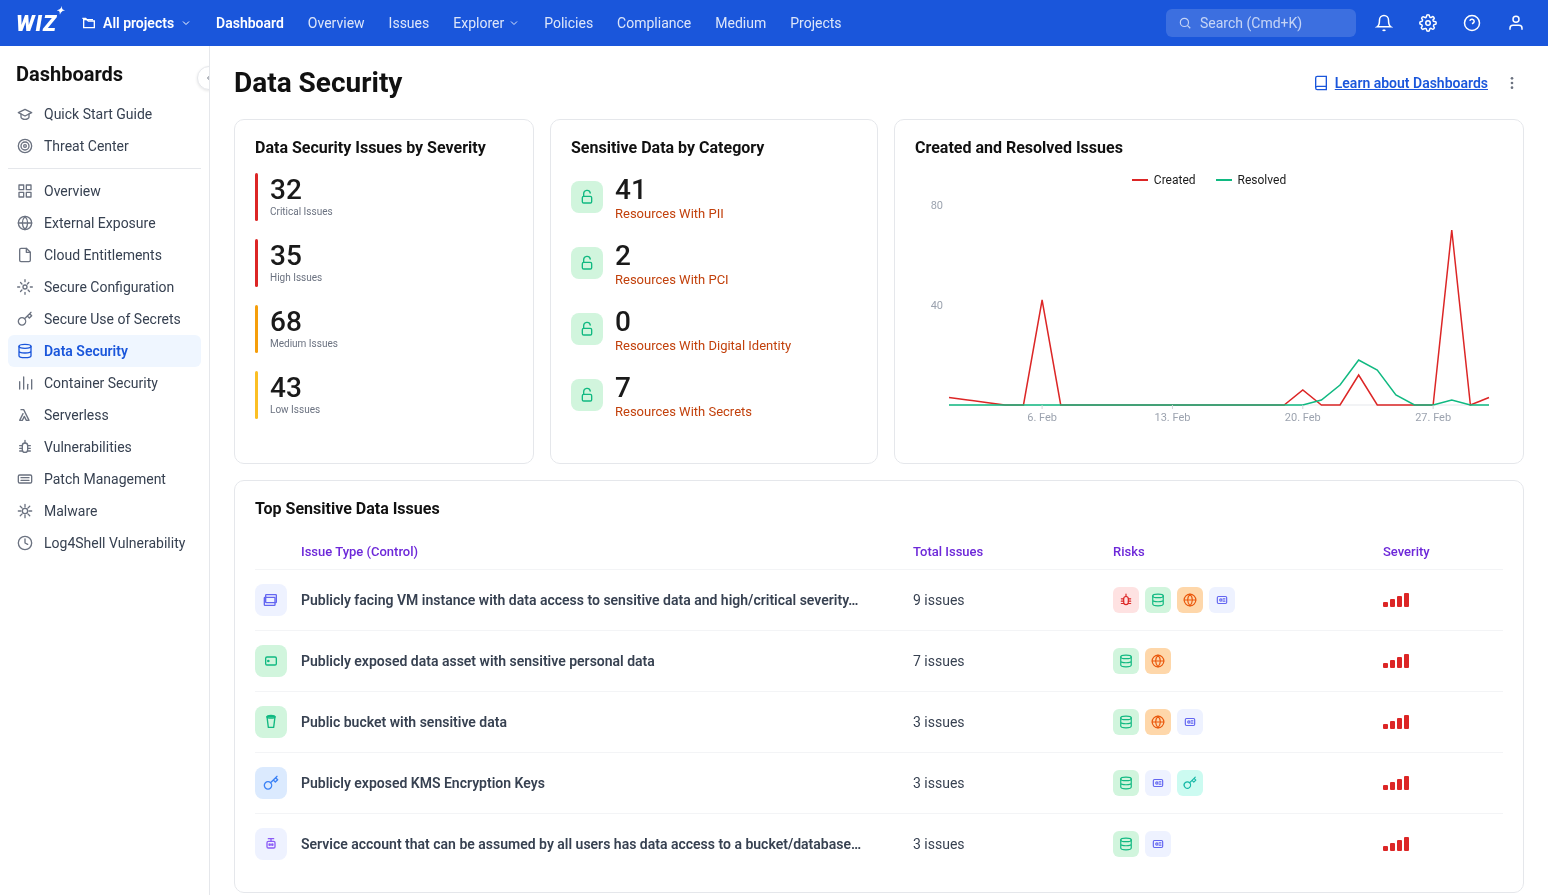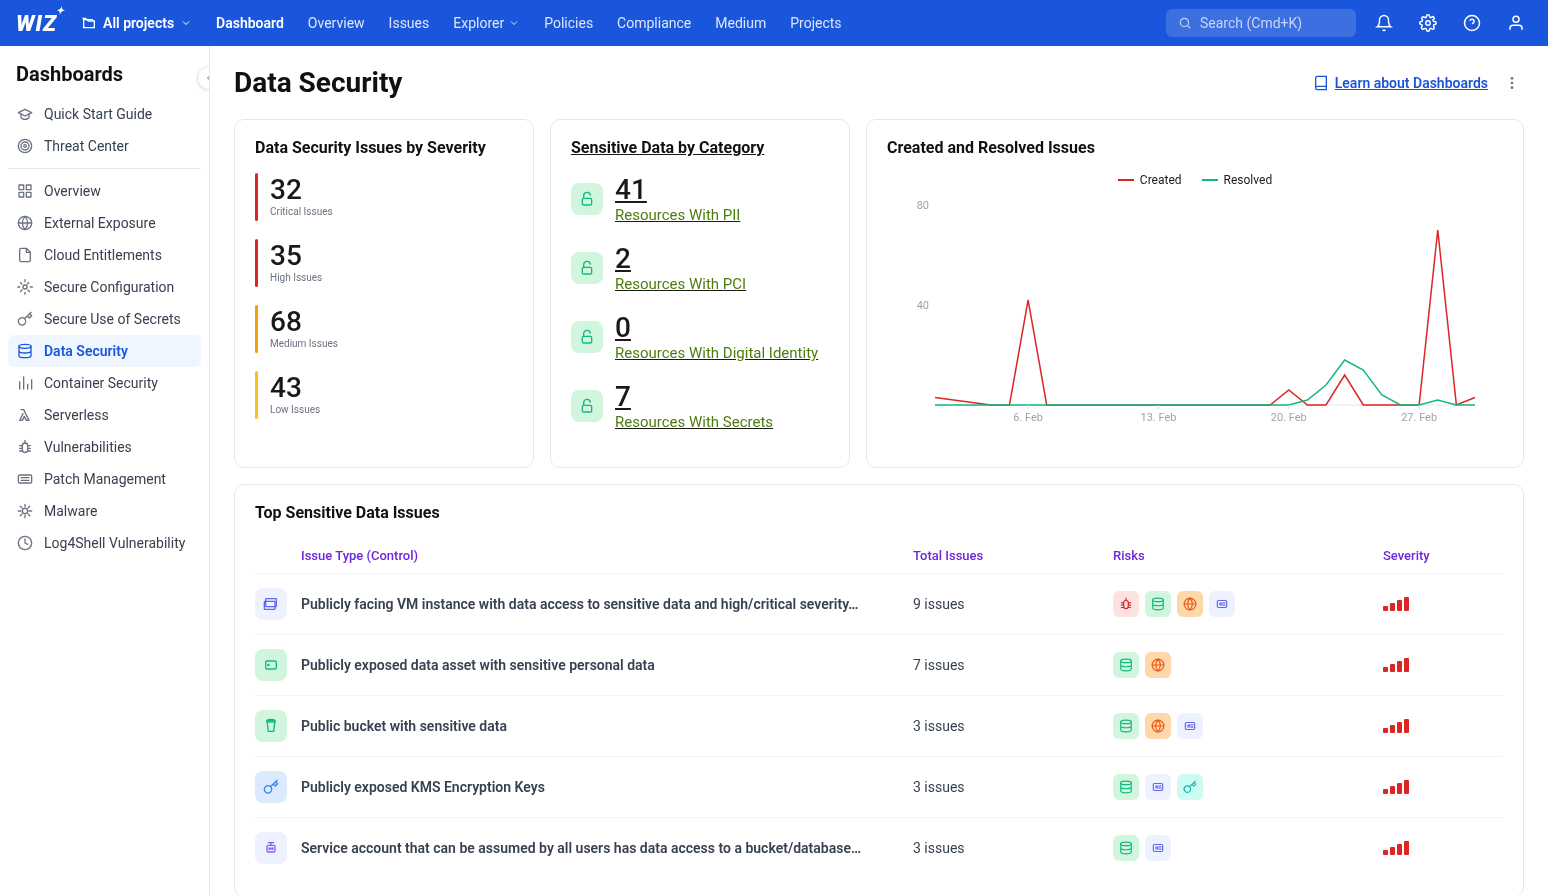--- a/index.html
+++ b/index.html
@@ -178,21 +178,21 @@
       border-radius: 10px;
       padding: 18px 20px;
     }
     .card-title {
       font-size: 16px;
       font-weight: 700;
       margin-bottom: 16px;
       color: #111;
     }
     .card-sev { width: 300px; }
-    .card-cat { width: 300px; text-decoration: underline; }
+    .card-cat { width: 328px; }
     .card-chart { flex: 1; }
     .sev-item {
       display: flex;
       align-items: flex-start;
       gap: 12px;
       margin-bottom: 18px;
     }
     .sev-bar {
       width: 3px;
       height: 48px;
@@ -224,22 +224,22 @@
       display: flex;
       align-items: center;
       justify-content: center;
       color: #10b981;
     }
     .cat-num {
       font-size: 28px;
       font-weight: 500;
     }
     .cat-label {
-      font-size: 15px;
-      color: #4d7c0f;
+      font-size: 13px;
+      color: #c2410c;
     }
     .chart-container {
       position: relative;
       height: 250px;
     }
     .chart-legend {
       display: flex;
       justify-content: center;
       gap: 20px;
       font-size: 12px;

